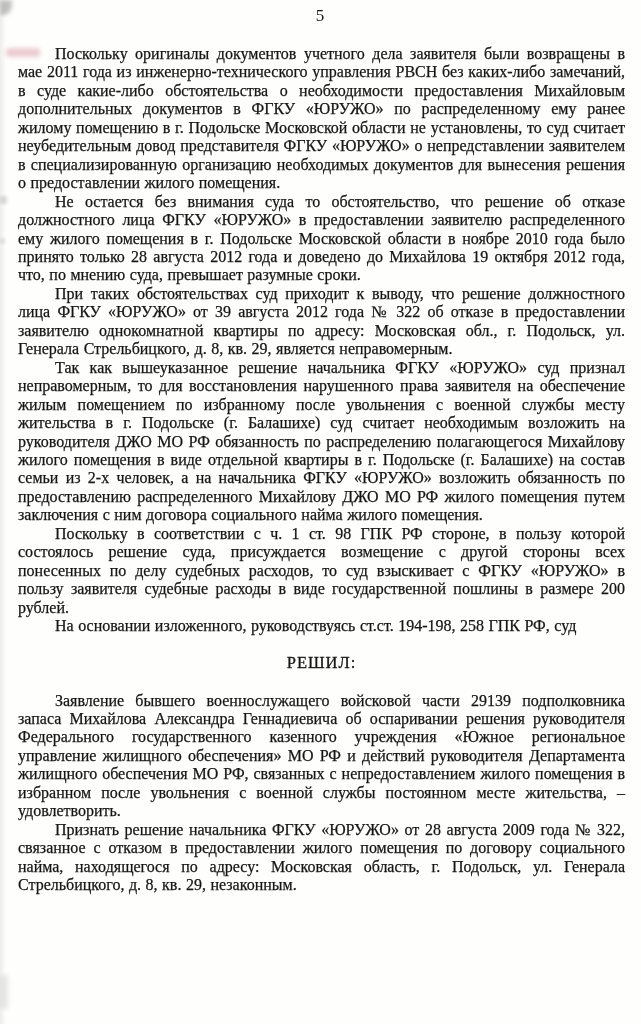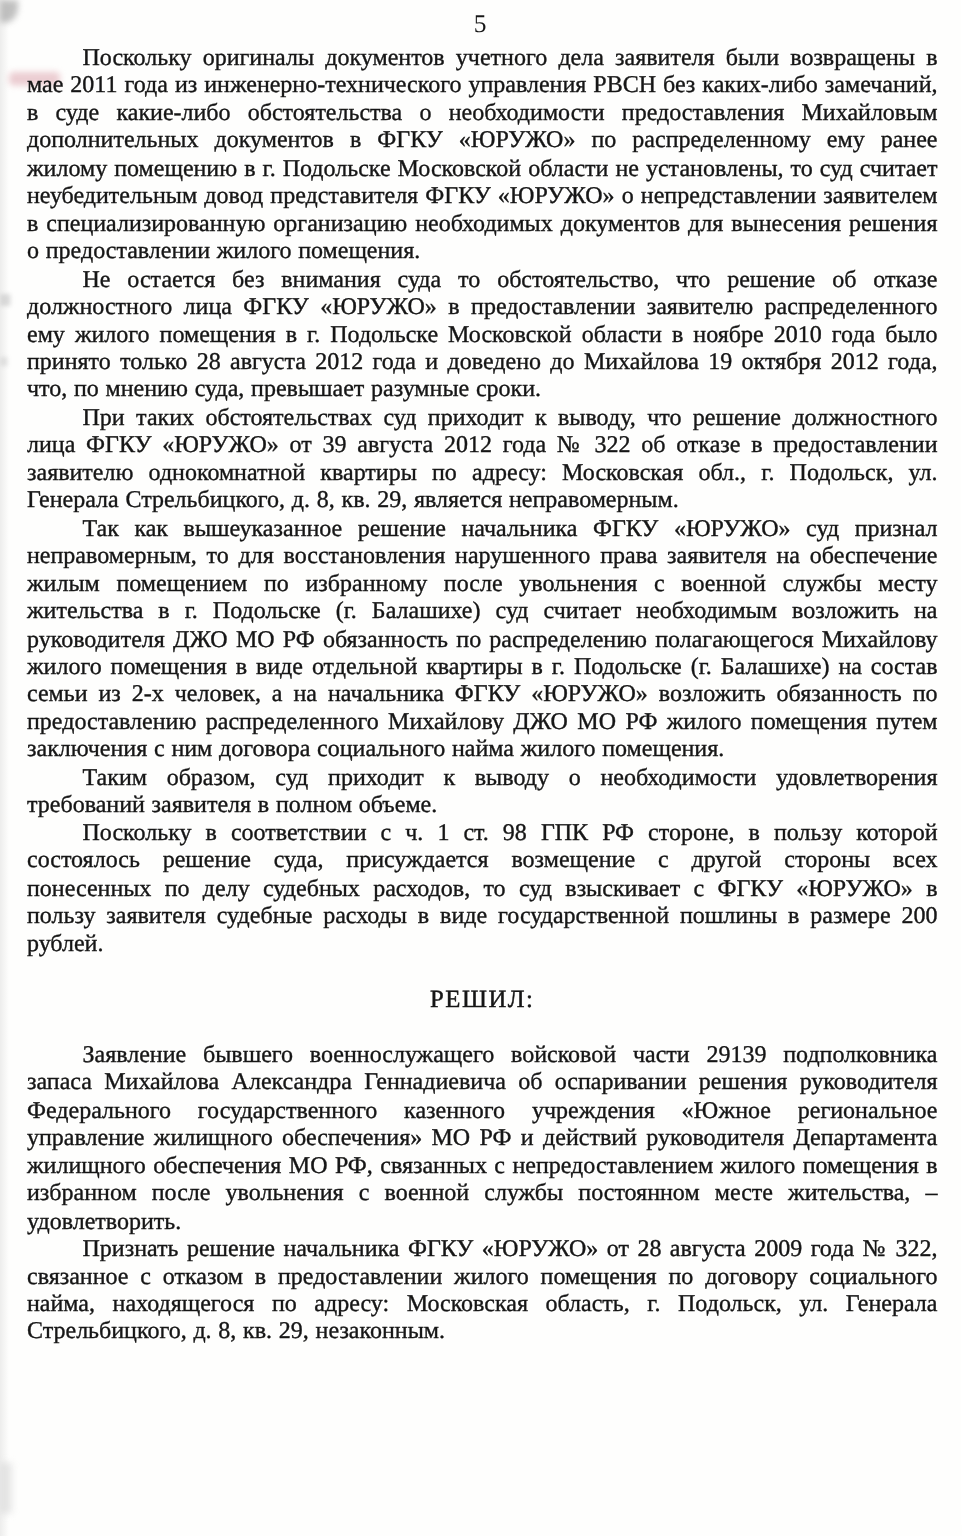--- a/index.html
+++ b/index.html
@@ -28,21 +28,21 @@
     position: absolute;
     top: 6px;
     left: 0;
     width: 100%;
     text-align: center;
     font-size: 17px;
     letter-spacing: 1px;
   }
   .text-body {
     position: absolute;
-    top: 30px;
+    top: 45px;
     left: 18px;
     right: 16px;
   }
   .para {
     margin: 0;
     font-size: 16px;
     line-height: 18.45px;
     text-align: justify;
     text-indent: 37px;
     -webkit-text-stroke: 0.25px #161616;
@@ -111,22 +111,22 @@
   <div class="artifact artifact-left-smudge-2"></div>
   <div class="artifact artifact-bottom-left"></div>
 
   <div class="page-number">5</div>
 
   <div class="text-body">
     <p class="para">Поскольку оригиналы документов учетного дела заявителя были возвращены в мае 2011 года из инженерно-технического управления РВСН без каких-либо замечаний, в суде какие-либо обстоятельства о необходимости предоставления Михайловым дополнительных документов в ФГКУ «ЮРУЖО» по распределенному ему ранее жилому помещению в г. Подольске Московской области не установлены, то суд считает неубедительным довод представителя ФГКУ «ЮРУЖО» о непредставлении заявителем в специализированную организацию необходимых документов для вынесения решения о предоставлении жилого помещения.</p>
     <p class="para">Не остается без внимания суда то обстоятельство, что решение об отказе должностного лица ФГКУ «ЮРУЖО» в предоставлении заявителю распределенного ему жилого помещения в г. Подольске Московской области в ноябре 2010 года было принято только 28 августа 2012 года и доведено до Михайлова 19 октября 2012 года, что, по мнению суда, превышает разумные сроки.</p>
     <p class="para">При таких обстоятельствах суд приходит к выводу, что решение должностного лица ФГКУ «ЮРУЖО» от 39 августа 2012 года № 322 об отказе в предоставлении заявителю однокомнатной квартиры по адресу: Московская обл., г. Подольск, ул. Генерала Стрельбицкого, д. 8, кв. 29, является неправомерным.</p>
     <p class="para">Так как вышеуказанное решение начальника ФГКУ «ЮРУЖО» суд признал неправомерным, то для восстановления нарушенного права заявителя на обеспечение жилым помещением по избранному после увольнения с военной службы месту жительства в г. Подольске (г. Балашихе) суд считает необходимым возложить на руководителя ДЖО МО РФ обязанность по распределению полагающегося Михайлову жилого помещения в виде отдельной квартиры в г. Подольске (г. Балашихе) на состав семьи из 2-х человек, а на начальника ФГКУ «ЮРУЖО» возложить обязанность по предоставлению распределенного Михайлову ДЖО МО РФ жилого помещения путем заключения с ним договора социального найма жилого помещения.</p>
-    <p class="para">Таким образом, суд приходит к выводу о необходимости удовлетворения требований заявителя в полном объеме.</p>
     <p class="para">Поскольку в соответствии с ч. 1 ст. 98 ГПК РФ стороне, в пользу которой состоялось решение суда, присуждается возмещение с другой стороны всех понесенных по делу судебных расходов, то суд взыскивает с ФГКУ «ЮРУЖО» в пользу заявителя судебные расходы в виде государственной пошлины в размере 200 рублей.</p>
+    <p class="para">На основании изложенного, руководствуясь ст.ст. 194-198, 258 ГПК РФ, суд</p>
 
     <div class="decision-heading">РЕШИЛ:</div>
 
     <p class="para">Заявление бывшего военнослужащего войсковой части 29139 подполковника запаса Михайлова Александра Геннадиевича об оспаривании решения руководителя Федерального государственного казенного учреждения «Южное региональное управление жилищного обеспечения» МО РФ и действий руководителя Департамента жилищного обеспечения МО РФ, связанных с непредоставлением жилого помещения в избранном после увольнения с военной службы постоянном месте жительства, – удовлетворить.</p>
     <p class="para">Признать решение начальника ФГКУ «ЮРУЖО» от 28 августа 2009 года № 322, связанное с отказом в предоставлении жилого помещения по договору социального найма, находящегося по адресу: Московская область, г. Подольск, ул. Генерала Стрельбицкого, д. 8, кв. 29, незаконным.</p>
   </div>
 
 </div>
 
 </body></html>

